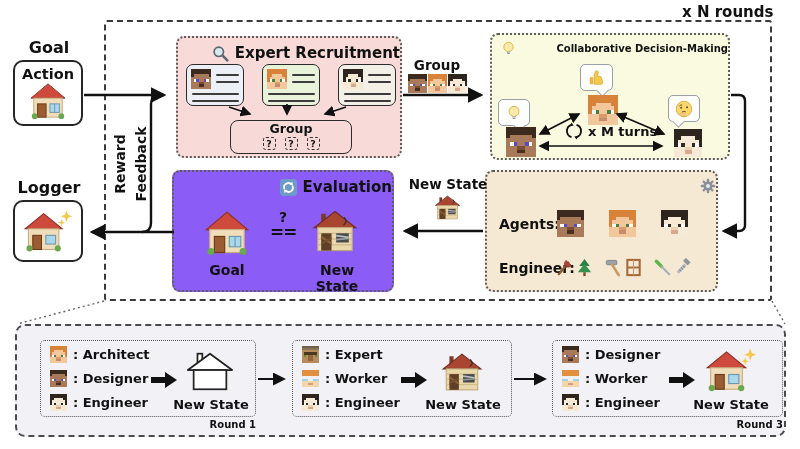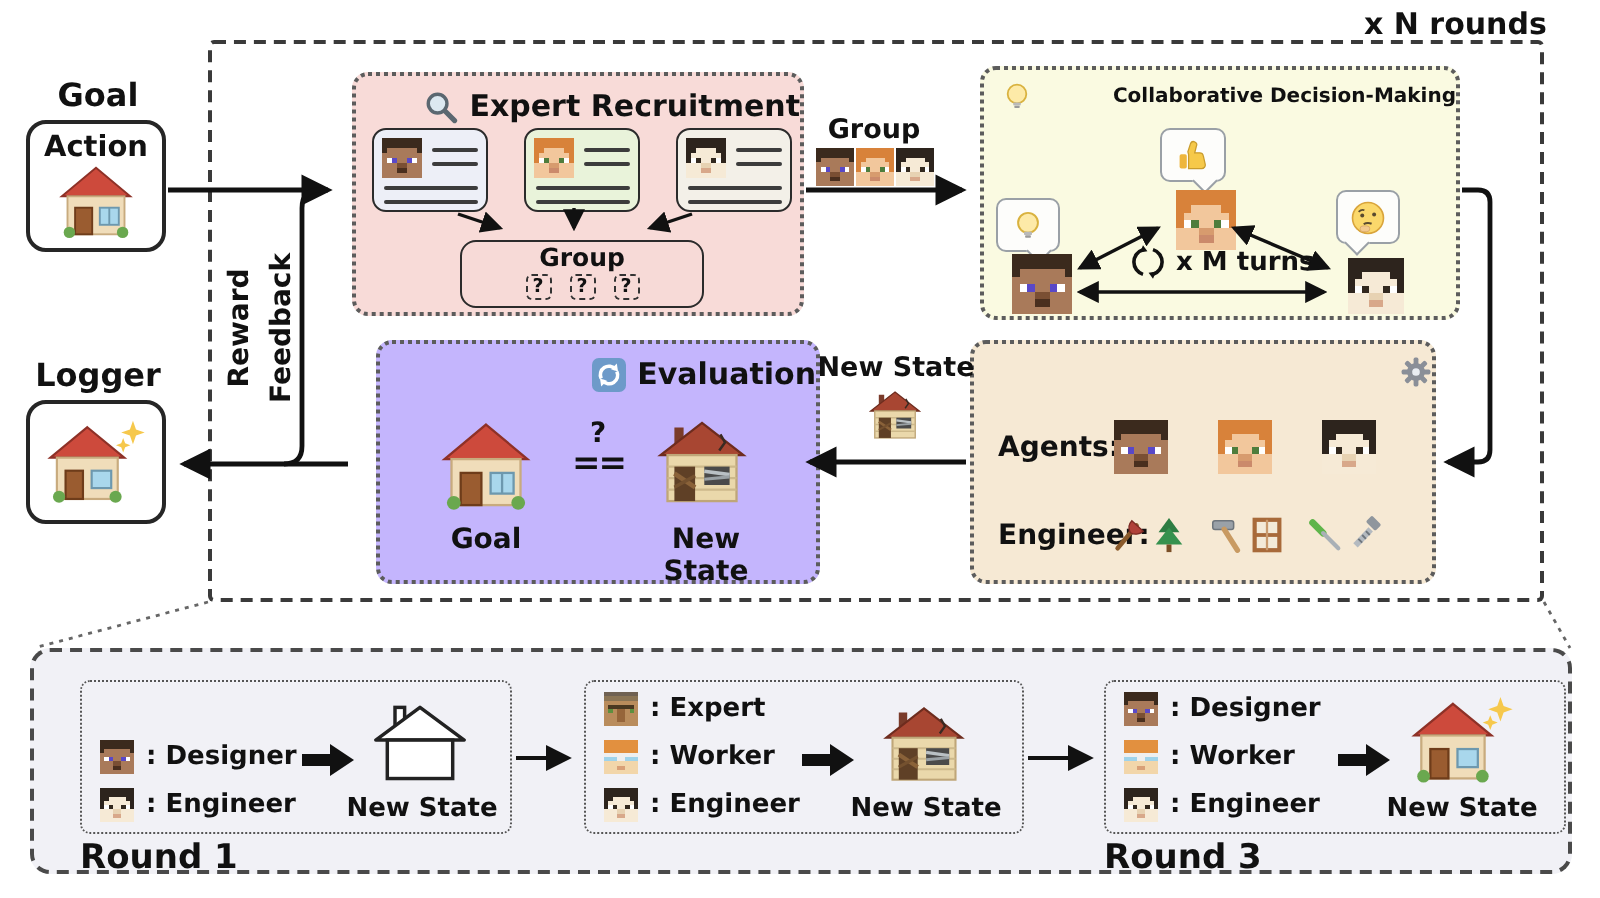--- a/index.html
+++ b/index.html
@@ -55,21 +55,21 @@
   .cdm-face{position:absolute;}
   .bubble{position:absolute;background:#fdfdfb;border:1.5px solid #9aa0a6;border-radius:5px;
     display:flex;align-items:center;justify-content:center;}
   .bubble::after{content:"";position:absolute;bottom:-5px;width:8px;height:8px;background:#fdfdfb;
     border-right:1.5px solid #9aa0a6;border-bottom:1.5px solid #9aa0a6;transform:rotate(45deg);}
   .tail-right::after{right:5px;}
   .tail-left::after{left:5px;}
   .turns-label{position:absolute;left:96px;top:89px;font-size:13px;font-weight:bold;white-space:nowrap;}
   .cycle-slot{position:absolute;left:72px;top:86px;width:20px;height:20px;}
 
-  .eval-box{left:188px;top:170px;width:222px;height:122px;background:#c4b5fd;padding-left:32px;}
+  .eval-box{left:172px;top:170px;width:222px;height:122px;background:#8b5cf6;padding-left:32px;}
   .eval-box .box-title{top:6px;font-size:15px;}
   .eval-label{position:absolute;text-align:center;font-size:14px;font-weight:bold;}
   .qeq{position:absolute;left:96px;top:38px;width:26px;text-align:center;font-weight:bold;line-height:1;}
   .qeq .q{font-size:14px;} .qeq .eq{font-size:17px;letter-spacing:-1px;}
 
   .action-box{left:485px;top:170px;width:233px;height:122px;background:#f6e9d4;}
   .action-box .box-title{top:6px;font-size:15px;gap:2px;}
   .row-label{position:absolute;font-size:14px;font-weight:bold;}
   .agent-face{position:absolute;top:38px;width:27px;height:27px;}
   .act-icon{position:absolute;top:86px;width:19px;height:19px;}
@@ -78,21 +78,21 @@
   .state-trans-icon{left:434px;top:194px;width:27px;height:27px;}
 
   
   .bottom-box{left:15px;top:324px;width:771px;height:113px;background:#f1f1f6;border:2px dashed #4a4a4a;border-radius:10px;}
   .round-box{border:1.6px dotted #555;border-radius:5px;}
   .round-box .agent-row{position:absolute;left:9px;display:flex;align-items:center;gap:6px;
     font-size:13px;font-weight:bold;white-space:nowrap;}
   .agent-row .slot{width:17px;height:17px;}
   .r-arrow{position:absolute;width:26px;height:16px;}
   .r-state-label{position:absolute;text-align:center;font-size:13px;font-weight:bold;}
-  .round-name{position:absolute;top:419px;text-align:left;font-size:17px;font-weight:bold;}
+  .round-name{position:absolute;top:419px;text-align:right;font-size:10px;font-weight:bold;}
 
   #arrows{position:absolute;left:0;top:0;z-index:6;pointer-events:none;}
 </style>
 </head>
 <body>
 
 <div id="canvas">
 
   <div class="abs main-dash"></div>
   <div class="abs rounds-label">x N rounds</div>
@@ -537,20 +537,39 @@
         <line x1="8" y1="31" x2="17" y2="26" stroke="#74512f" stroke-width="1.5"></line>
         <rect x="21" y="22" width="11" height="8" fill="#4a4a4a"></rect>
         <line x1="21" y1="24" x2="32" y2="25.5" stroke="#b9c0c4" stroke-width="1.6"></line>
         <line x1="21" y1="27.5" x2="32" y2="26.5" stroke="#9aa1a5" stroke-width="1.4"></line>
       </svg>
     </span>
 
   <div class="abs bottom-box"></div>
 
   <div class="abs round-box" style="left:40px;top:340px;width:216px;height:77px;">
+    <div class="agent-row" style="top:5px;">
+        <span class="slot">
+          <svg viewBox="0 0 8 8" shape-rendering="crispEdges">
+            <rect width="8" height="8" fill="#f2c79c"></rect>
+            <rect width="8" height="2" fill="#d8823a"></rect>
+            <rect y="2" width="2" height="1" fill="#d8823a"></rect>
+            <rect x="6" y="2" width="2" height="1" fill="#d8823a"></rect>
+            <rect y="3" width="1" height="2" fill="#d8823a"></rect>
+            <rect x="7" y="3" width="1" height="2" fill="#d8823a"></rect>
+            <rect x="1" y="4" width="1" height="1" fill="#fff"></rect>
+            <rect x="2" y="4" width="1" height="1" fill="#4f7d3c"></rect>
+            <rect x="5" y="4" width="1" height="1" fill="#4f7d3c"></rect>
+            <rect x="6" y="4" width="1" height="1" fill="#fff"></rect>
+            <rect x="3" y="5" width="2" height="1" fill="#d79b6e"></rect>
+            <rect x="3" y="6" width="2" height="1" fill="#cb8a6b"></rect>
+          </svg>
+        </span>
+        <span>: Architect</span>
+      </div>
     <div class="agent-row" style="top:29px;">
         <span class="slot">
           <svg viewBox="0 0 8 8" shape-rendering="crispEdges">
             <rect width="8" height="8" fill="#a97a5a"></rect>
             <rect width="8" height="2" fill="#3b2a1d"></rect>
             <rect y="2" width="1" height="1" fill="#3b2a1d"></rect>
             <rect x="7" y="2" width="1" height="1" fill="#3b2a1d"></rect>
             <rect x="1" y="4" width="1" height="1" fill="#fff"></rect>
             <rect x="2" y="4" width="1" height="1" fill="#5948c8"></rect>
             <rect x="5" y="4" width="1" height="1" fill="#5948c8"></rect>

